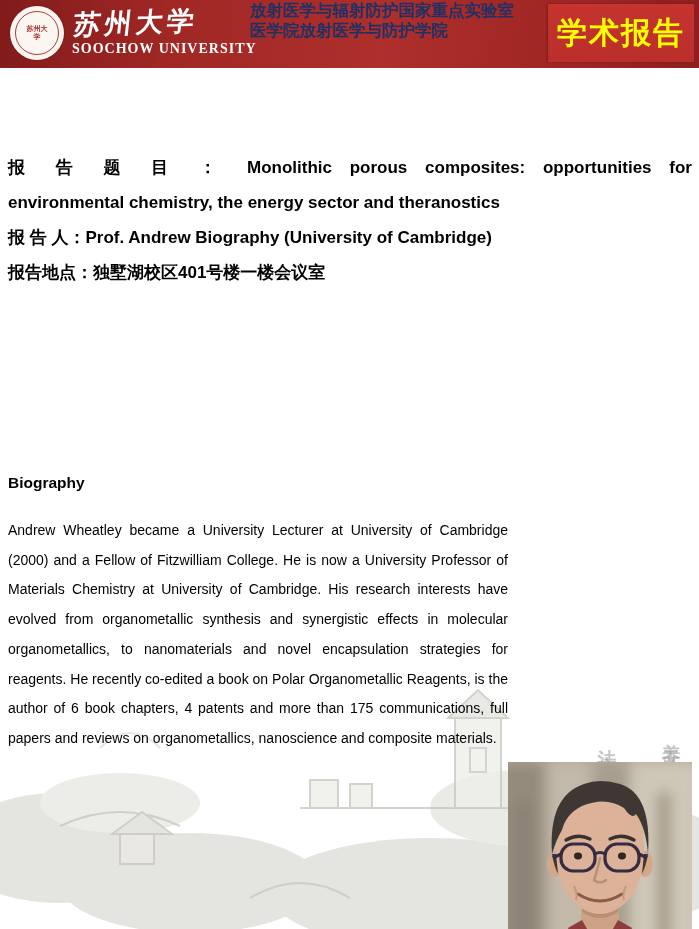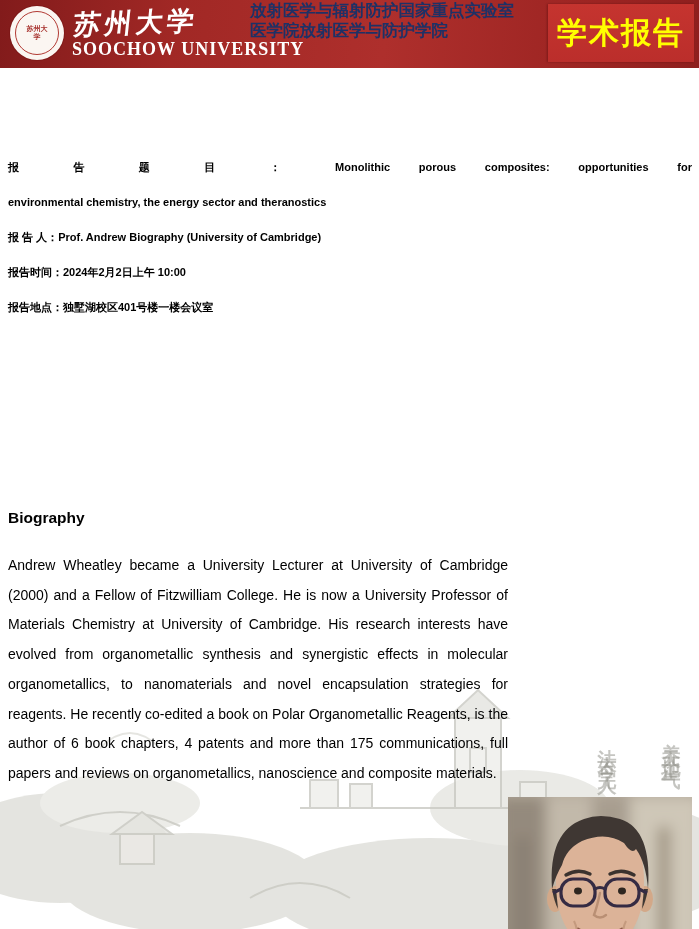--- a/index.html
+++ b/index.html
@@ -30,32 +30,32 @@
     overflow:hidden;
   }
   .logo-text { margin-left:8px; color:#fff; }
   .calligraphy {
     font-size:27px; font-weight:bold; letter-spacing:4px;
     transform:skewX(-8deg) rotate(-2deg); transform-origin:left bottom;
     font-family:"DejaVu Serif","Liberation Serif",serif; line-height:30px;
   }
   .uni-en {
     font-family:"Liberation Serif","DejaVu Serif",serif; font-weight:bold;
-    font-size:18px; letter-spacing:1px; line-height:16px; margin-top:1px;
+    font-size:14px; letter-spacing:1px; line-height:16px; margin-top:1px;
   }
   .org { position:absolute; left:250px; top:0; font-weight:bold; font-size:16.5px; line-height:20px; color:#1e3166; white-space:nowrap; }
   .banner-box {
     position:absolute; right:5px; top:4px; width:146px; height:58px;
     background:linear-gradient(180deg,#c5342f 0%,#bb2e2b 100%);
     display:flex; align-items:center; justify-content:center;
     box-shadow:-1px 0 2px rgba(60,0,0,.35);
   }
   .banner-text { color:#ffff00; font-size:30px; font-weight:bold; letter-spacing:2px; }
   
-  .meta { position:absolute; left:8px; top:82px; width:684px; font-weight:bold; font-size:11px; }
+  .meta { position:absolute; left:8px; top:82px; width:684px; font-weight:bold; font-size:17px; }
   .meta .mline { line-height:35px; height:35px; white-space:nowrap; }
   .meta .j { text-align:justify; text-align-last:justify; white-space:normal; }
   
   .sec-heading { position:absolute; left:8px; font-weight:bold; font-size:15.5px; }
   .bio-heading { top:266px; }
   .bio-text {
     position:absolute; left:8px; top:290px; width:500px;
     font-size:14px; line-height:29.7px; text-align:justify;
   }
   .photo {
@@ -120,21 +120,20 @@
     </div>
     <div class="banner-box">
       <span class="banner-text">学术报告</span>
     </div>
   </div>
 
   <div class="meta z">
     <div class="mline j"><span>报 告 题 目 ：</span> <span>Monolithic porous composites: opportunities for</span></div>
     <div class="mline"><span>environmental chemistry, the energy sector and theranostics</span></div>
     <div class="mline"><span>报 告 人：</span><span>Prof. Andrew Biography (University of Cambridge)</span></div>
-    <div class="mline"><span>报告时间：</span><span>2024年2月2日上午 10:00</span></div>
     <div class="mline"><span>报告地点：</span><span>独墅湖校区401号楼一楼会议室</span></div>
   </div>
 
   <h3 class="sec-heading bio-heading z">Biography</h3>
   <p class="bio-text z">Andrew Wheatley became a University Lecturer at University of Cambridge (2000) and a Fellow of Fitzwilliam College. He is now a University Professor of Materials Chemistry at University of Cambridge. His research interests have evolved from organometallic synthesis and synergistic effects in molecular organometallics, to nanomaterials and novel encapsulation strategies for reagents. He recently co-edited a book on Polar Organometallic Reagents, is the author of 6 book chapters, 4 patents and more than 175 communications, full papers and reviews on organometallics, nanoscience and composite materials.</p>
 
   <svg class="photo z" viewBox="0 0 184 229" xmlns="http://www.w3.org/2000/svg">
     <defs>
       <filter id="blurbg" x="-20%" y="-20%" width="140%" height="140%">
           <feGaussianBlur stdDeviation="7"></feGaussianBlur>

